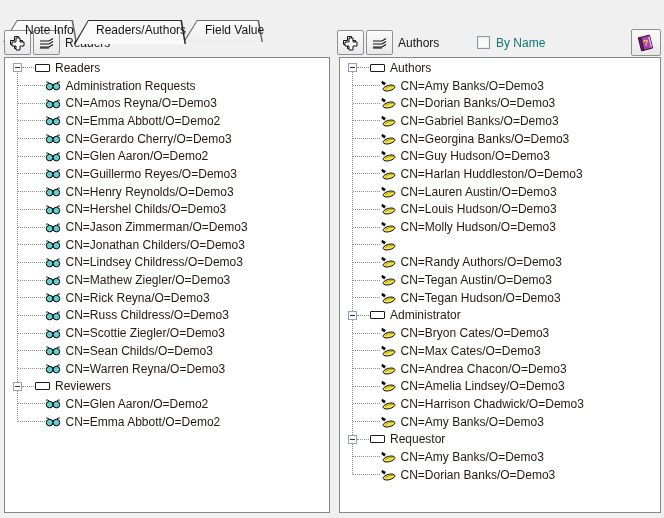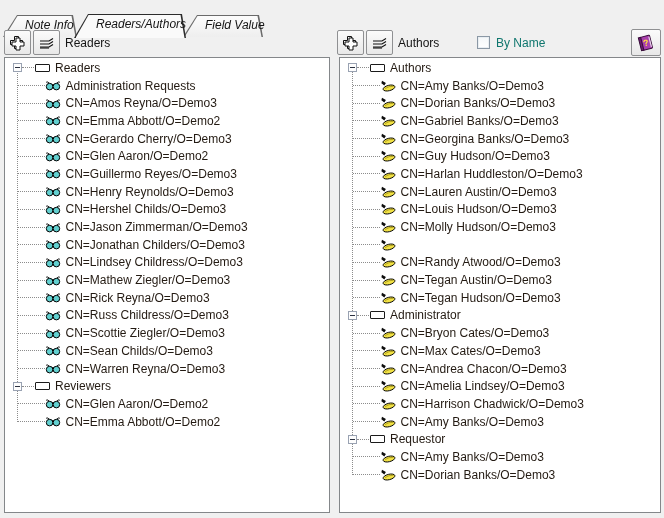--- a/index.html
+++ b/index.html
@@ -6,21 +6,21 @@
   html,body { width:664px; height:518px; }
   body {
     position:relative; overflow:hidden;
     background:#f0f0f0;
     font-family:"Liberation Sans", sans-serif;
     font-size:12px; color:#231a12;
     -webkit-font-smoothing:antialiased;
   }
 
   
-  .tabbar { position:absolute; left:3px; top:14px; height:24px; display:flex; align-items:center;font-style:italic; }
+  .tabbar { position:absolute; left:3px; top:20px; height:24px; display:flex; align-items:flex-start; }
   .tab { position:relative; height:22px; cursor:default; }
   .tab + .tab { margin-left:-3px; }
   .tab .shape { position:absolute; inset:0;
     clip-path:polygon(14px 0, calc(100% - 4px) 0, 100% 100%, 0 100%);
     background:#6a6a6a; }
   .tab .shape-inner { position:absolute; inset:1px 1.5px 0 1.5px;
     clip-path:polygon(13px 0, calc(100% - 4px) 0, 100% 100%, 0 100%);
     background:linear-gradient(#fcfcfc,#eeeeee); }
   .tab.active { height:24px; z-index:5; }
   .tab.active .shape { background:#2c2c2c; }
@@ -525,21 +525,21 @@
       </div>
       <div class="trow item">
         <span class="conn i"></span>
         <span class="row-icon">
           <svg width="16" height="12" viewBox="0 0 16 12">
             <ellipse cx="9" cy="8" rx="6" ry="2.7" transform="rotate(-14 9 8)" fill="#f2e244" stroke="#000" stroke-width="0.9"></ellipse>
             <path d="M5 8.6 Q9 5.8 13.6 6.4" stroke="#9a8a14" fill="none" stroke-width="0.7"></path>
             <path d="M2 0.8 L5.9 3.1 L4.3 5.6 L1.4 3.2 Z" fill="#0d0d0d"></path>
           </svg>
         </span>
-        <span class="tlabel">CN=Randy Atwood/O=Demo3</span>
+        <span class="tlabel">CN=Randy Authors/O=Demo3</span>
       </div>
       <div class="trow item">
         <span class="conn i"></span>
         <span class="row-icon">
           <svg width="16" height="12" viewBox="0 0 16 12">
             <ellipse cx="9" cy="8" rx="6" ry="2.7" transform="rotate(-14 9 8)" fill="#f2e244" stroke="#000" stroke-width="0.9"></ellipse>
             <path d="M5 8.6 Q9 5.8 13.6 6.4" stroke="#9a8a14" fill="none" stroke-width="0.7"></path>
             <path d="M2 0.8 L5.9 3.1 L4.3 5.6 L1.4 3.2 Z" fill="#0d0d0d"></path>
           </svg>
         </span>

